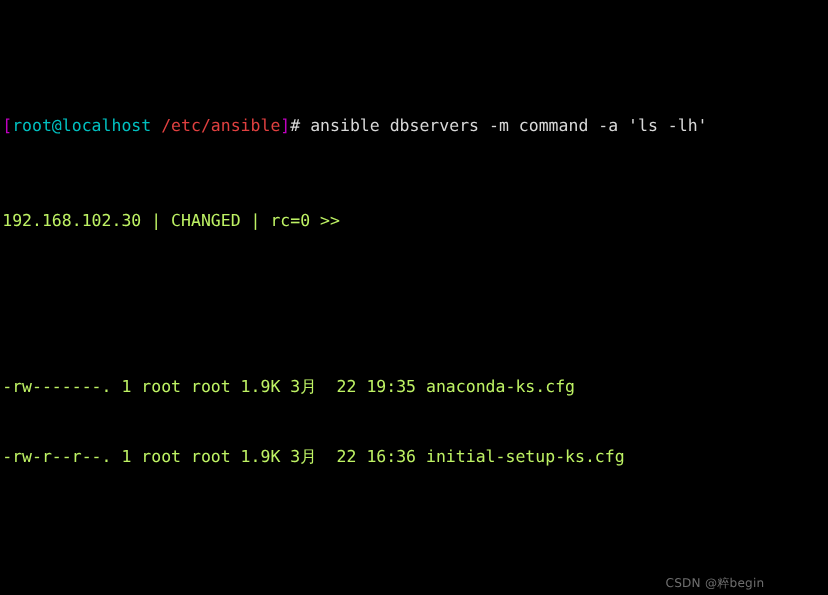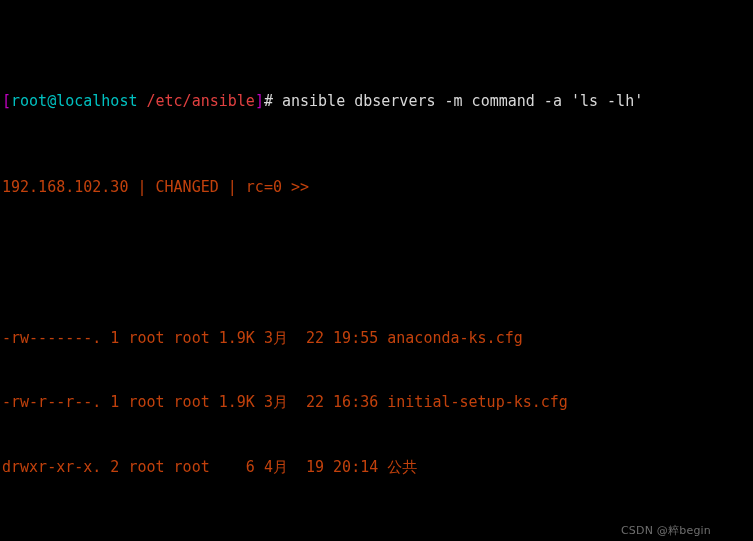--- a/index.html
+++ b/index.html
@@ -11,65 +11,64 @@
     width: 753px;
     height: 541px;
     overflow: hidden;
     font-family: "DejaVu Sans Mono", "Liberation Mono", monospace;
   }
   #terminal {
     position: relative;
     width: 718px;
     height: 541px;
     background: #000000;
-    padding: 5px 0 0 2px;
+    padding: 18px 0 0 2px;
     box-sizing: border-box;
     font-family: "DejaVu Sans Mono", "Liberation Mono", monospace;
     font-size: 15px;
     line-height: 21.5px;
     white-space: pre;
     letter-spacing: 0px;
     color: #b2b2b2;
   }
   .line {
     height: 21.5px;
     white-space: pre;
   }
   .c-bracket { color: #c000c0; }
   .c-user    { color: #00c0c0; }
   .c-path    { color: #e04040; }
   .c-hash    { color: #d8d8d8; }
   .c-cmd     { color: #d8d8d8; }
-  .c-out     { color: #c2410c; }
+  .c-out     { color: #bef264; }
   .watermark {
     position: absolute;
-    right: 7px;
+    right: 23px;
     bottom: 4px;
     color: #6e6e6e;
     font-family: "DejaVu Sans", "Liberation Sans", sans-serif;
     font-size: 11px;
     line-height: 13px;
     letter-spacing: 0.2px;
     white-space: pre;
   }
 </style>
 </head>
 <body>
 
 <div id="terminal">
 
   
   <div class="line"><span class="c-bracket">[</span><span class="c-user">root@localhost</span><span class="c-hash"> </span><span class="c-path">/etc/ansible</span><span class="c-bracket">]</span><span class="c-hash">#</span><span class="c-cmd"> ansible dbservers -m command -a 'ls -lh'</span></div>
 
   <div class="line c-out">192.168.102.30 | CHANGED | rc=0 &gt;&gt;</div>
   <div class="line c-out"></div>
 
-  <div class="line c-out">-rw-------. 1 root root 1.9K 3月  22 19:55 anaconda-ks.cfg</div>
+  <div class="line c-out">-rw-------. 1 root root 1.9K 3月  22 19:35 anaconda-ks.cfg</div>
   <div class="line c-out">-rw-r--r--. 1 root root 1.9K 3月  22 16:36 initial-setup-ks.cfg</div>
-  <div class="line c-out">drwxr-xr-x. 2 root root    6 4月  19 20:14 公共</div>
   
   
   
   
   
   
   
 
   
   

